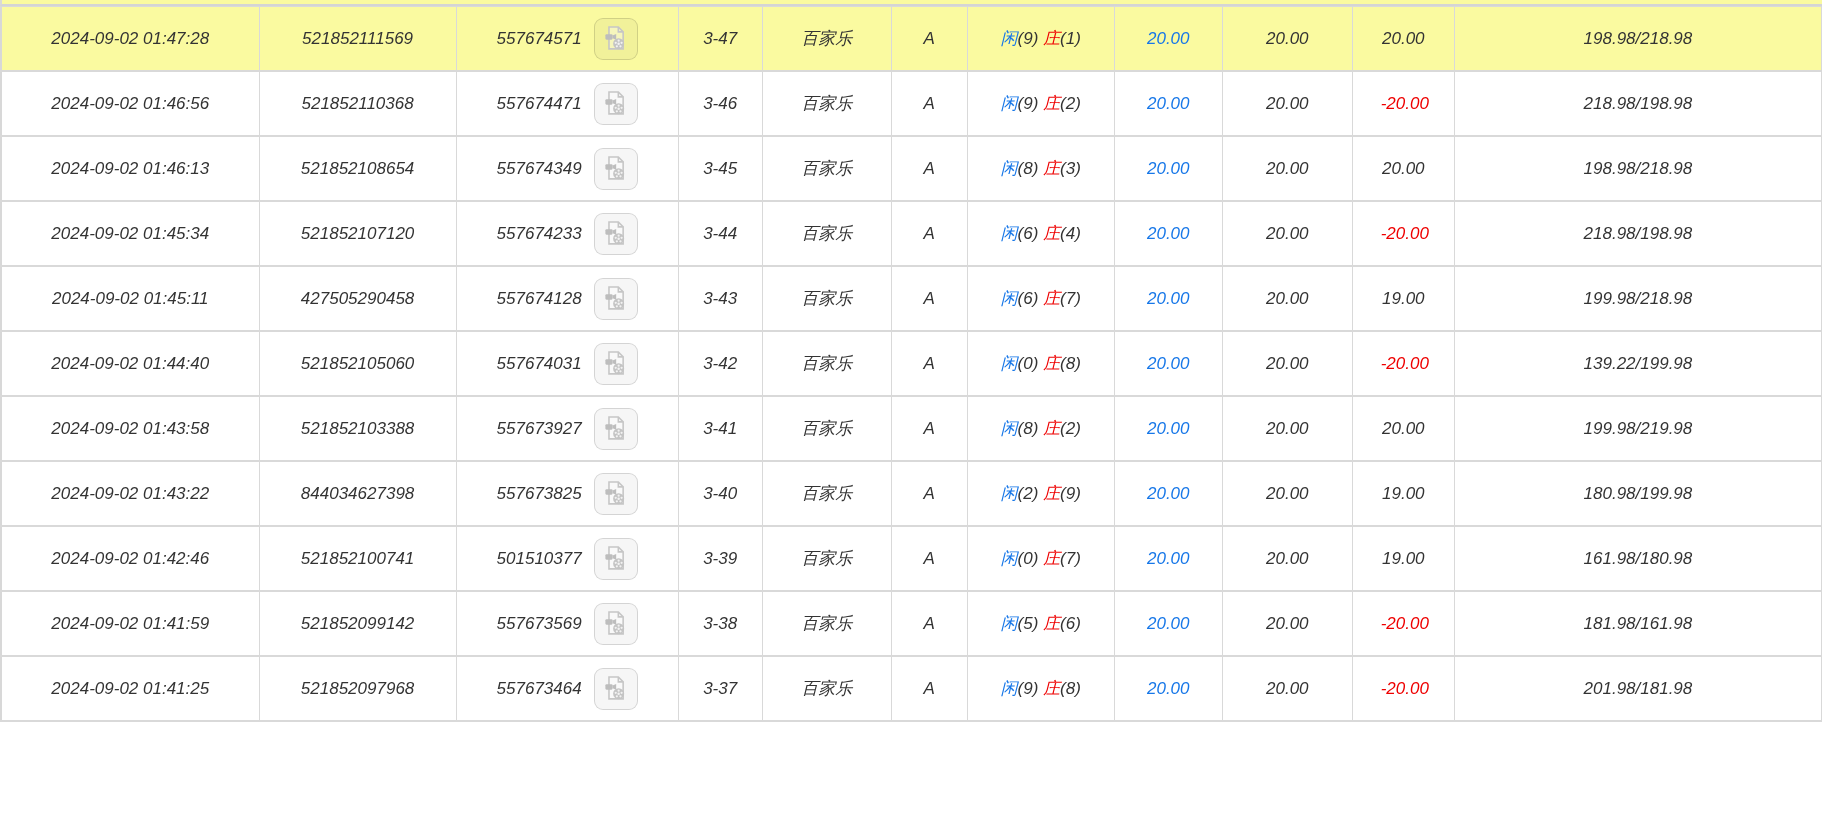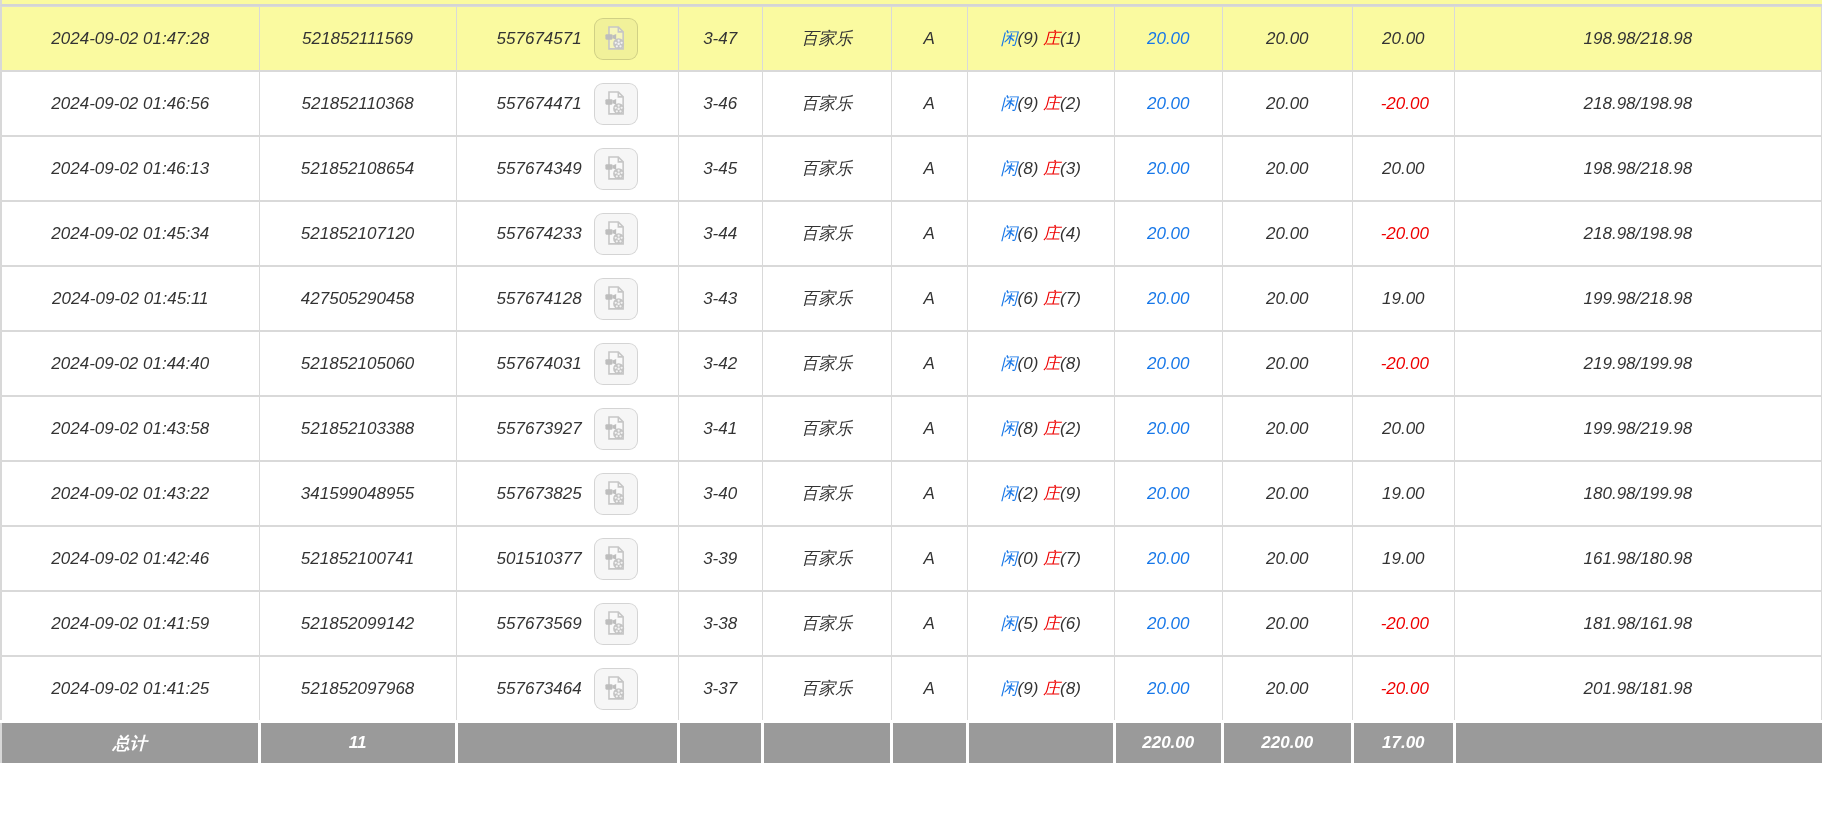--- a/index.html
+++ b/index.html
@@ -277,21 +277,21 @@
     <td>3-42</td>
     <td>百家乐</td>
     <td>A</td>
     <td>
       <span class="blue">闲</span><span class="res-n">(0)</span>
       <span class="red">庄</span><span class="res-n">(8)</span>
     </td>
     <td class="blue c-bet">20.00</td>
     <td>20.00</td>
     <td class="c-winloss neg">-20.00</td>
-    <td>219.98/199.98</td>
+    <td>139.22/199.98</td>
   </tr>
 
   <tr class="data-row">
     <td>2024-09-02 01:43:58</td>
     <td>521852103388</td>
     <td>
       <span class="c-round-inner">
         <span>557673927</span>
         <button class="video-btn">
           <svg width="27" height="27" viewBox="0 0 24 24" fill="none">
@@ -318,21 +318,21 @@
       <span class="red">庄</span><span class="res-n">(2)</span>
     </td>
     <td class="blue c-bet">20.00</td>
     <td>20.00</td>
     <td class="c-winloss">20.00</td>
     <td>199.98/219.98</td>
   </tr>
 
   <tr class="data-row">
     <td>2024-09-02 01:43:22</td>
-    <td>341599048955</td>
+    <td>844034627398</td>
     <td>
       <span class="c-round-inner">
         <span>557673825</span>
         <button class="video-btn">
           <svg width="27" height="27" viewBox="0 0 24 24" fill="none">
             <path d="M6.2 1.8 h8.3 l4.3 4.3 v15.1 h-12.6 z" fill="#ffffff" fill-opacity="0.35" stroke="#c6c6c6" stroke-width="1.4"></path>
             <path d="M14.5 1.8 v4.3 h4.3" fill="none" stroke="#c6c6c6" stroke-width="1.4"></path>
             <rect x="3" y="8.2" width="6.4" height="4.8" rx="1" fill="#bdbdbd"></rect>
             <path d="M9.4 9.4 L12.6 8.1 V13.1 L9.4 11.8 Z" fill="#bdbdbd"></path>
             <circle cx="14.8" cy="16.6" r="4.9" fill="#c4c4c4"></circle>
@@ -462,28 +462,15 @@
       <span class="red">庄</span><span class="res-n">(8)</span>
     </td>
     <td class="blue c-bet">20.00</td>
     <td>20.00</td>
     <td class="c-winloss neg">-20.00</td>
     <td>201.98/181.98</td>
   </tr>
 </tbody>
     <tbody id="footer-body">
 
-  <tr class="footer-row total">
-    <td>总计</td>
-    <td>11</td>
-    <td></td>
-    <td></td>
-    <td></td>
-    <td></td>
-    <td></td>
-    <td>220.00</td>
-    <td>220.00</td>
-    <td>17.00</td>
-    <td></td>
-  </tr>
 </tbody>
   </table>
 </div>
 
 </body></html>

